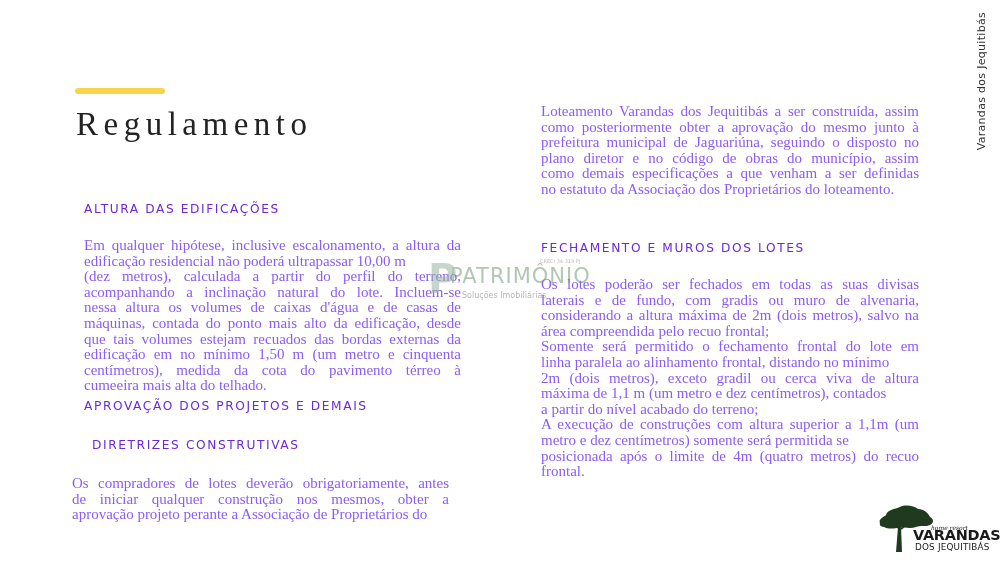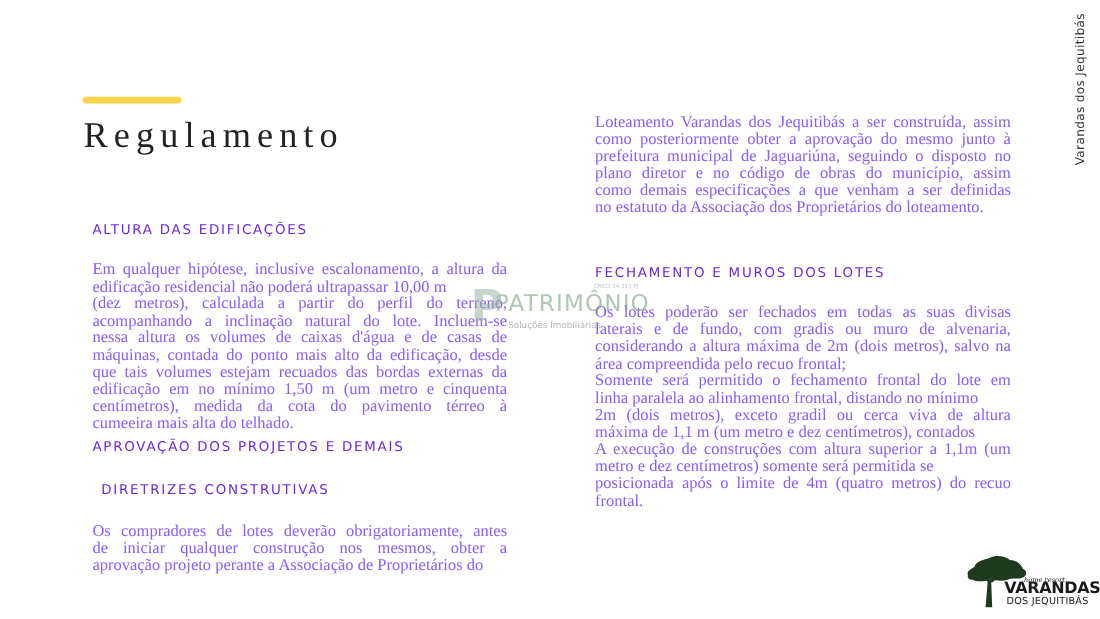--- a/index.html
+++ b/index.html
@@ -168,21 +168,21 @@
   <span class="line">máquinas, contada do ponto mais alto da edificação, desde</span>
   <span class="line">que tais volumes estejam recuados das bordas externas da</span>
   <span class="line">edificação em no mínimo 1,50 m (um metro e cinquenta</span>
   <span class="line">centímetros), medida da cota do pavimento térreo à</span>
   <span class="line last">cumeeira mais alta do telhado.</span>
 </div>
 
 <h2 class="section-heading" style="left:84px;top:395px;">APROVAÇÃO DOS PROJETOS E DEMAIS</h2>
 <h2 class="section-heading" style="left:92px;top:434px;">DIRETRIZES CONSTRUTIVAS</h2>
 
-<div class="para" style="left:84px;top:476px;width:377px;">
+<div class="para" style="left:72px;top:476px;width:377px;">
   <span class="line">Os compradores de lotes deverão obrigatoriamente, antes</span>
   <span class="line">de iniciar qualquer construção nos mesmos, obter a</span>
   <span class="line last">aprovação projeto perante a Associação de Proprietários do</span>
 </div>
 
 <div class="para" style="left:541px;top:104px;width:378px;">
   <span class="line">Loteamento Varandas dos Jequitibás a ser construída, assim</span>
   <span class="line">como posteriormente obter a aprovação do mesmo junto à</span>
   <span class="line">prefeitura municipal de Jaguariúna, seguindo o disposto no</span>
   <span class="line">plano diretor e no código de obras do município, assim</span>
@@ -194,20 +194,21 @@
 
 <div class="para" style="left:541px;top:277px;width:378px;">
   <span class="line">Os lotes poderão ser fechados em todas as suas divisas</span>
   <span class="line">laterais e de fundo, com gradis ou muro de alvenaria,</span>
   <span class="line">considerando a altura máxima de 2m (dois metros), salvo na</span>
   <span class="line last">área compreendida pelo recuo frontal;</span>
   <span class="line">Somente será permitido o fechamento frontal do lote em</span>
   <span class="line last">linha paralela ao alinhamento frontal, distando no mínimo</span>
   <span class="line">2m (dois metros), exceto gradil ou cerca viva de altura</span>
   <span class="line last">máxima de 1,1 m (um metro e dez centímetros), contados</span>
+  <span class="line last">a partir do nível acabado do terreno;</span>
   <span class="line">A execução de construções com altura superior a 1,1m (um</span>
   <span class="line last">metro e dez centímetros) somente será permitida se</span>
   <span class="line">posicionada após o limite de 4m (quatro metros) do recuo</span>
   <span class="line last">frontal.</span>
 </div>
 
 <div class="watermark">
   <span class="wm-p">P</span>
   <span class="wm-text">PATRIMÔNIO</span>
   <span class="wm-sub">Soluções Imobiliárias</span>

